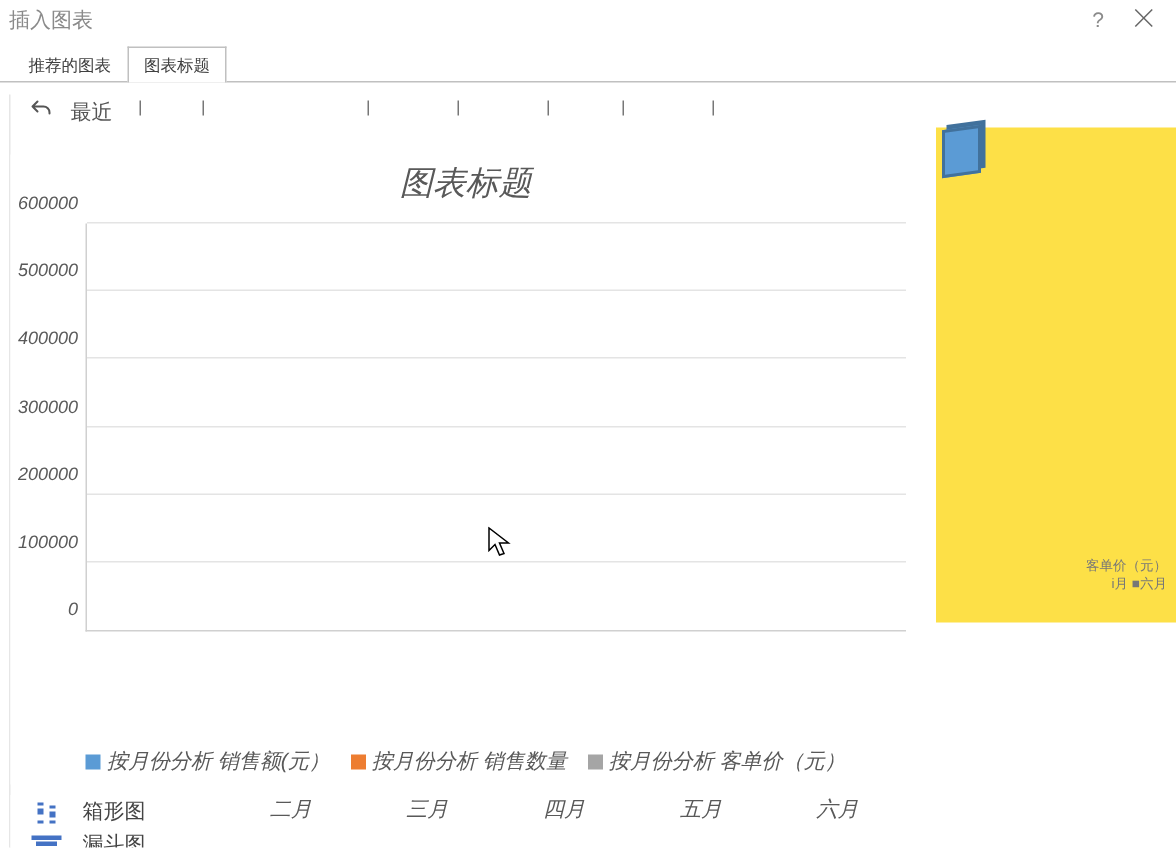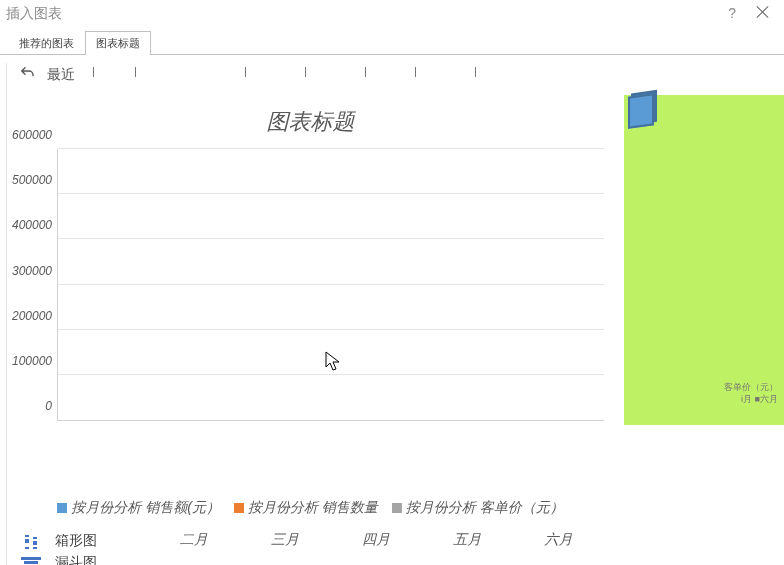--- a/index.html
+++ b/index.html
@@ -204,25 +204,25 @@
   .legend .item { display: flex; align-items: center; gap: 4px; }
   .swatch {
     width: 10px;
     height: 10px;
     display: inline-block;
   }
 
   
   .thumb {
     position: absolute;
-    top: 32px;
+    top: 22px;
     right: 0;
     width: 160px;
     height: 330px;
-    background: #bef264;
+    background: #fde047;
   }
   .thumb .icon3d {
     position: absolute;
     top: 0;
     left: 4px;
     width: 22px;
     height: 28px;
     border: 2px solid #41719c;
     background: #5b9bd5;
     transform: skewY(-8deg);

